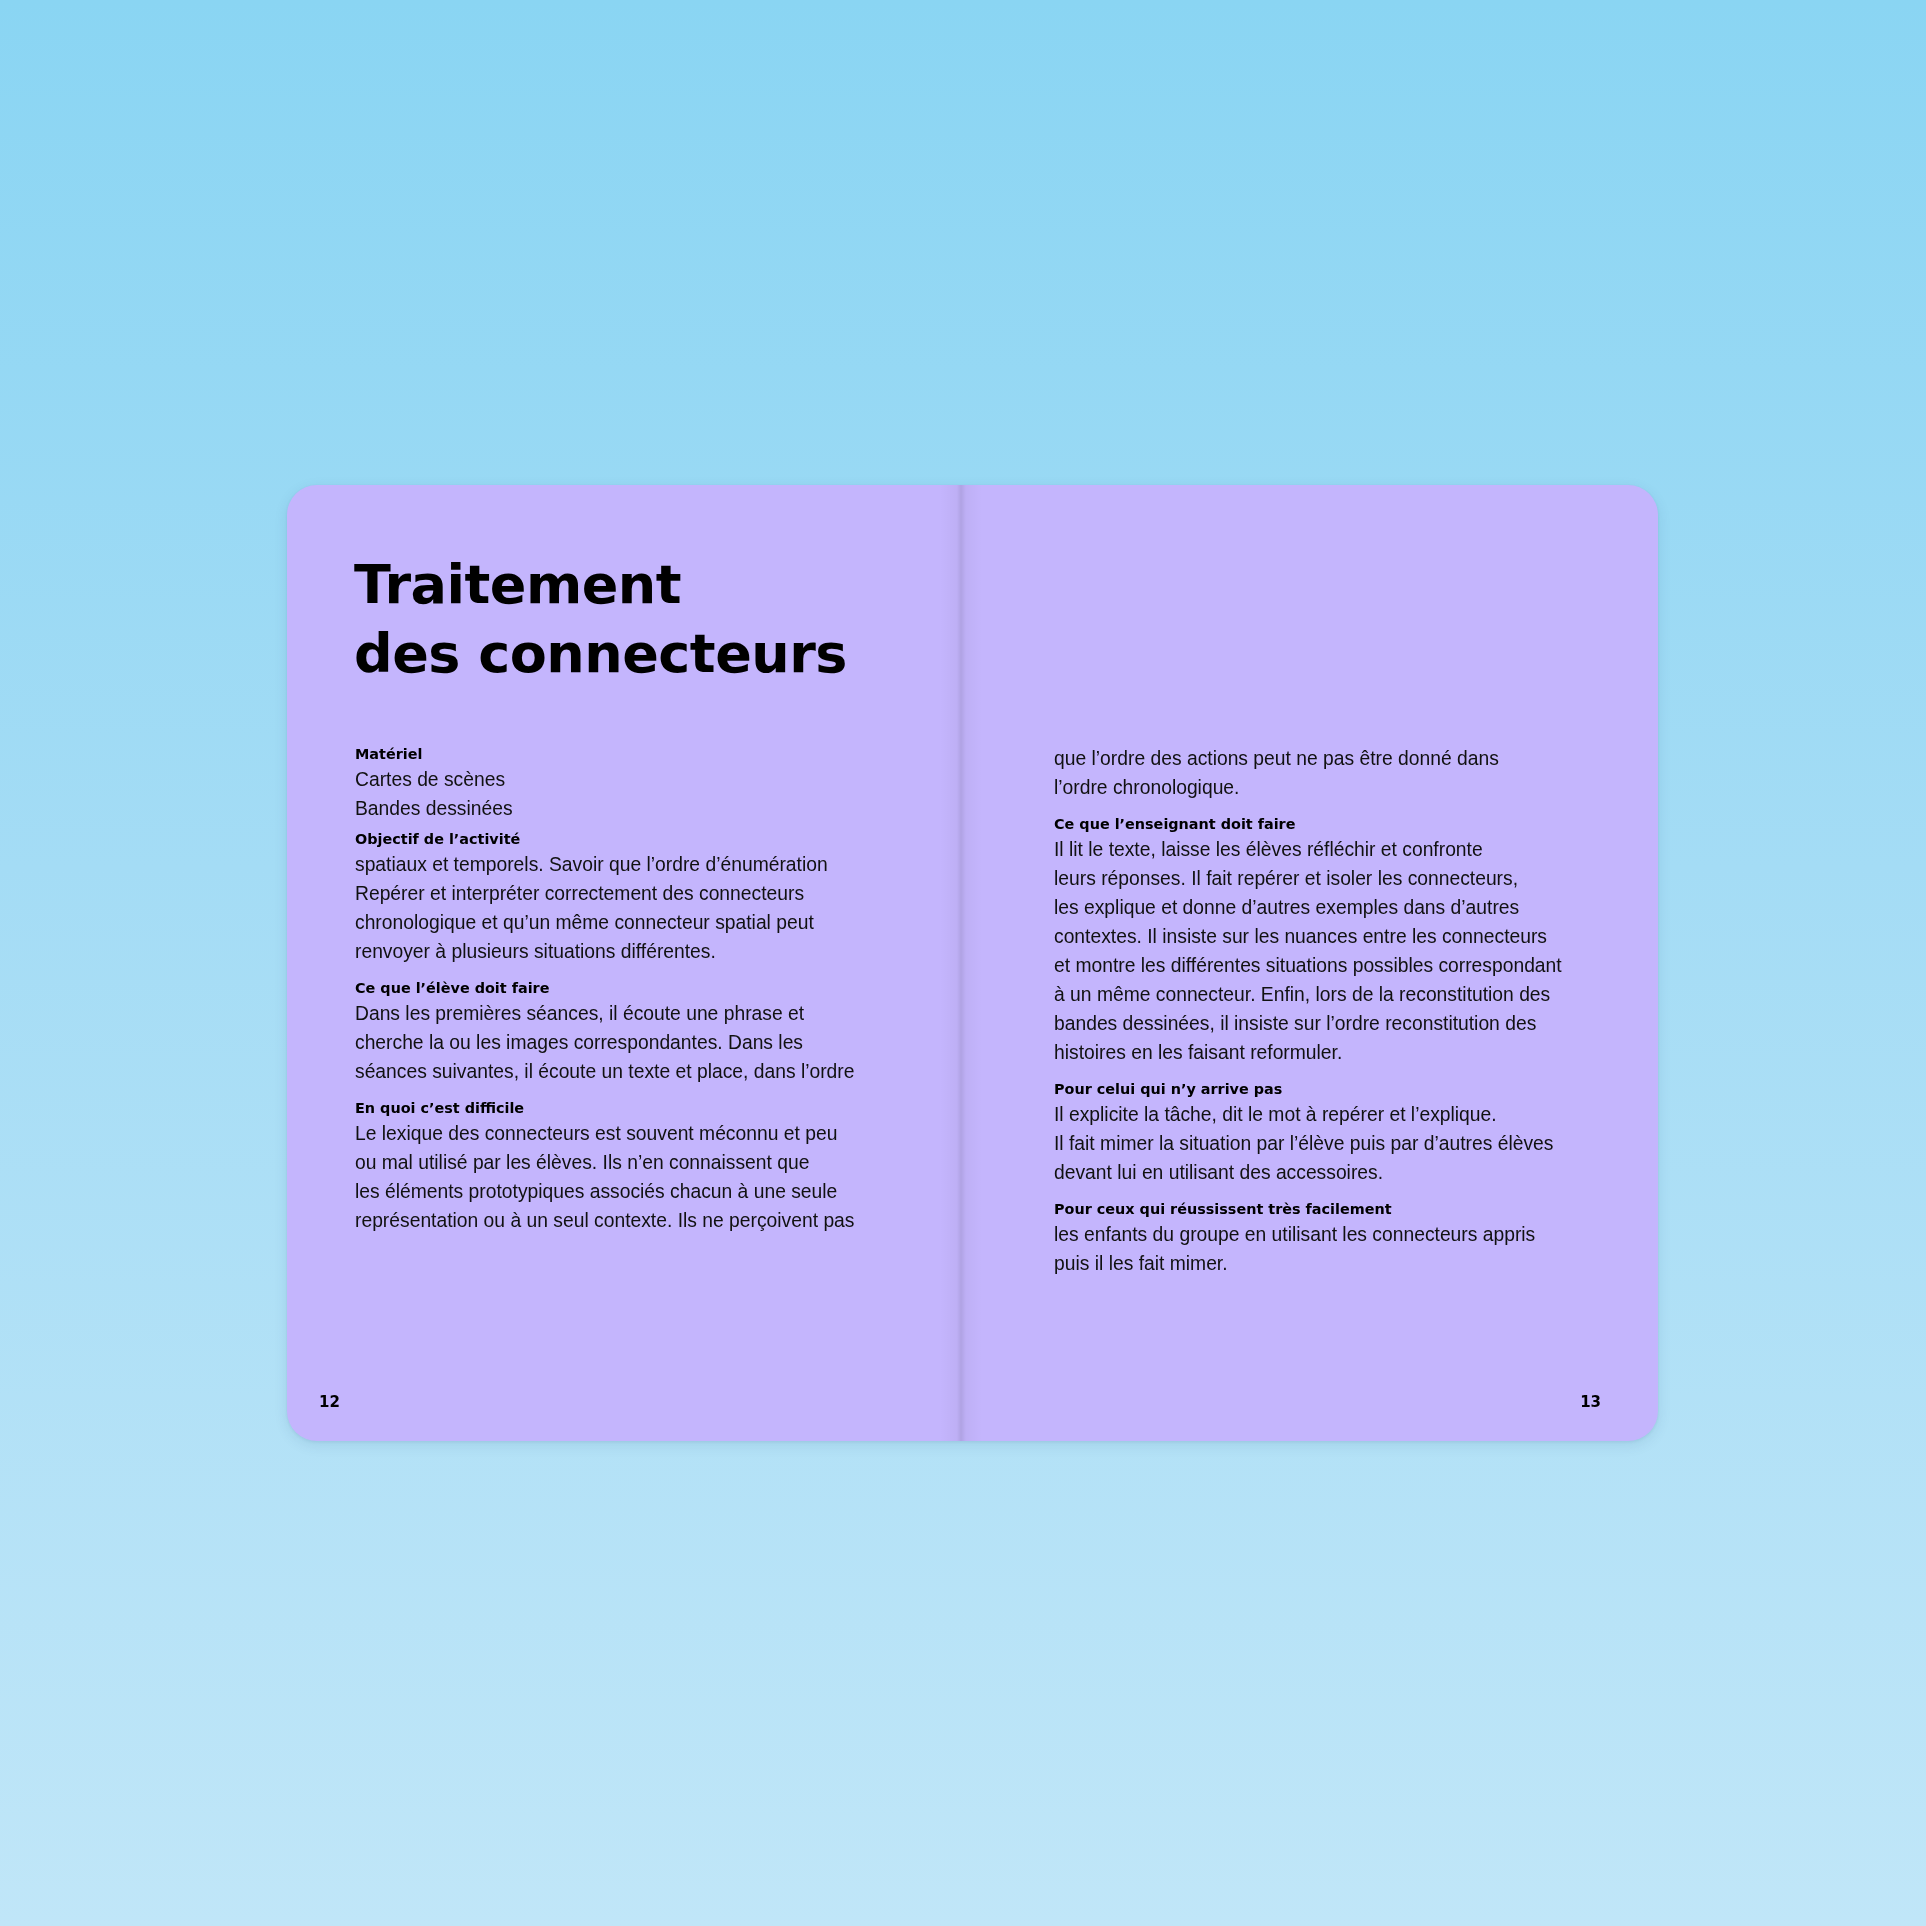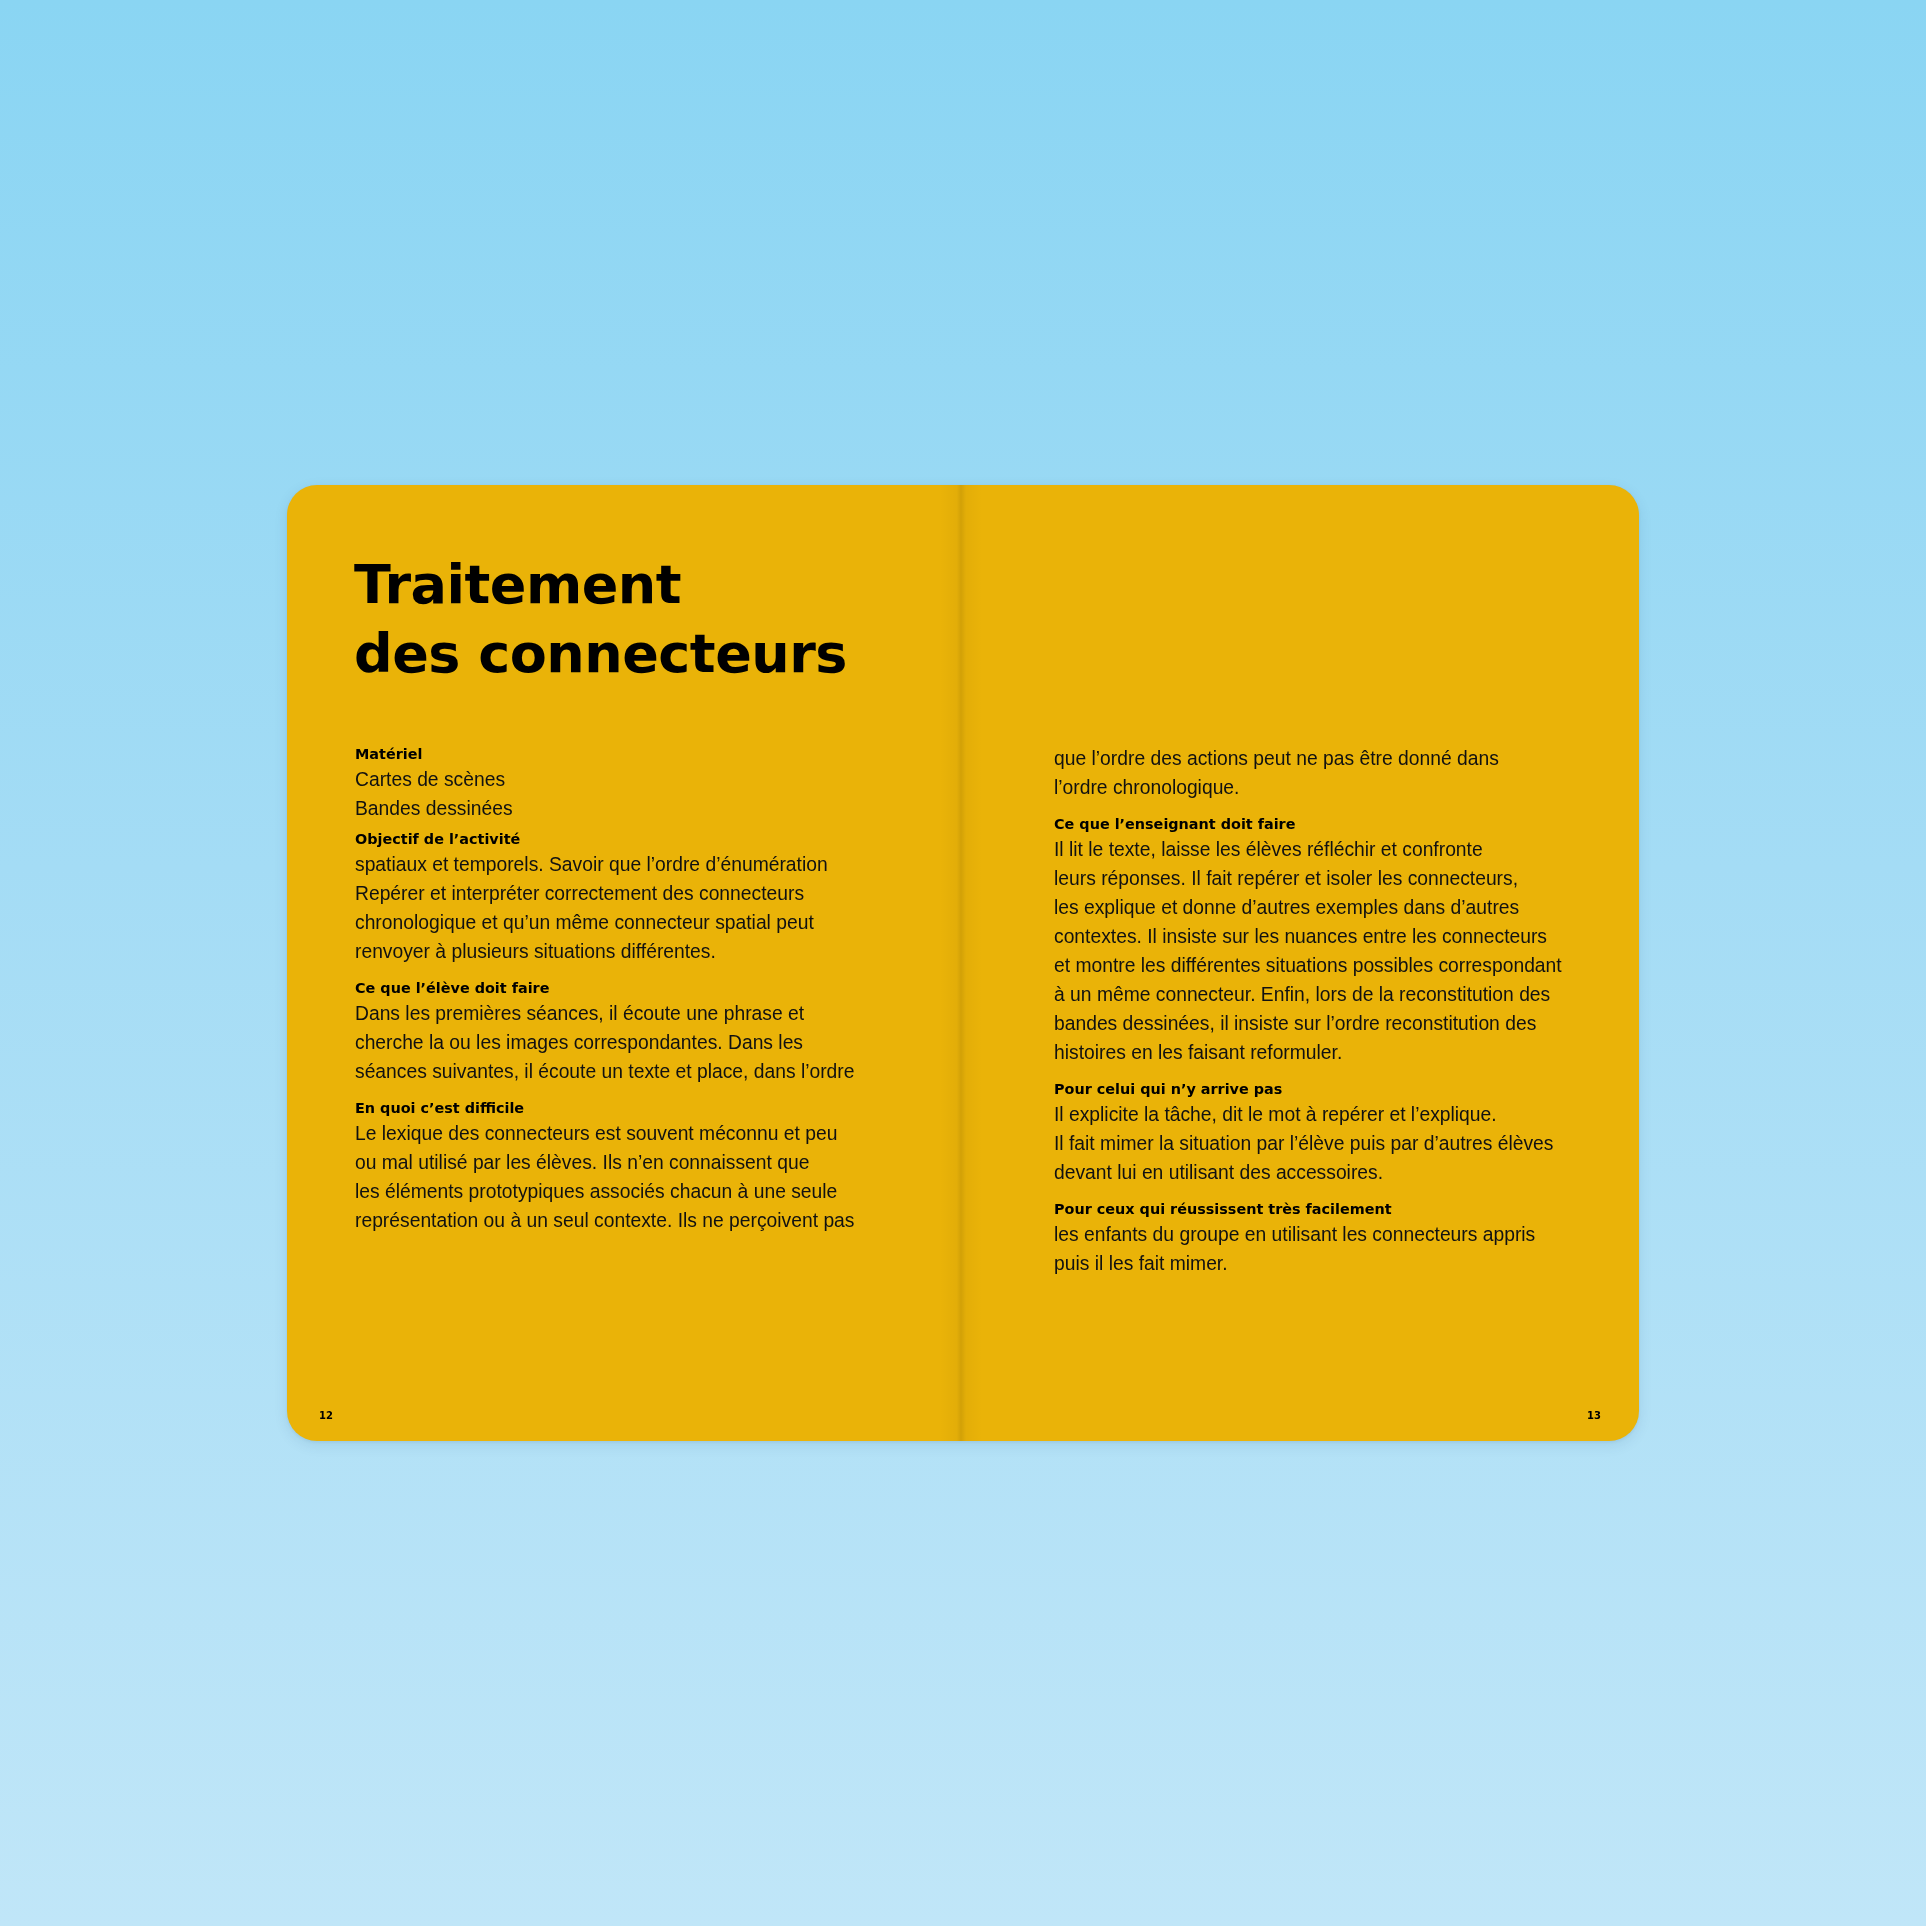--- a/index.html
+++ b/index.html
@@ -5,23 +5,24 @@
   html, body { margin: 0; padding: 0; }
   body {
     width: 1927px; height: 1927px; overflow: hidden;
     background: linear-gradient(180deg, #8AD5F3 0%, #A4DCF5 45%, #C0E6F8 100%);
     font-family: "Liberation Sans", sans-serif;
     position: relative;
   }
   .book {
     position: absolute; left: 287px; top: 485px;
     width: 1352px; height: 956px;
-    background: #eab308; border-radius: 30px;
+    background: #c4b5fd; border-radius: 30px;
     box-shadow: 0 4px 14px rgba(0,60,100,0.10), 0 1px 3px rgba(0,60,100,0.08);
     overflow: hidden;
+    padding-left: 19px;
   }
   .spine {
     position: absolute; left: 653px; top: 0; width: 42px; height: 100%;
     background: linear-gradient(90deg, rgba(0,0,0,0) 0%, rgba(0,0,0,0.03) 40%, rgba(0,0,0,0.10) 50%, rgba(0,0,0,0.03) 62%, rgba(0,0,0,0) 100%);
   }
   .page { position: absolute; top: 0; height: 100%; }
   .page.left { left: 0; width: 674px; }
   .page.right { left: 674px; width: 678px; }
   .title {
     position: absolute; left: 67px; top: 65px; margin: 0;
@@ -33,22 +34,22 @@
   .page.right .content { left: 380px; top: 259px; width: 554px; }
   .page.right .content { left: 380px; }
   .heading {
     font-family: "DejaVu Sans", sans-serif; font-weight: bold;
     font-size: 14.4px; line-height: 20px; color: #000; margin: 0 0 1px 0;
   }
   .section { margin-bottom: 12px; }
   .section.first-gap { margin-bottom: 6px; }
   .line { display: block; white-space: nowrap; }
   .pagenum {
-    position: absolute; bottom: 20px;
-    font-family: "DejaVu Sans", sans-serif; font-weight: bold; font-size: 10px; color: #000;
+    position: absolute; bottom: 30px;
+    font-family: "DejaVu Sans", sans-serif; font-weight: bold; font-size: 15px; color: #000;
   }
 </style>
 </head>
 <body>
 
 <div class="book">
   <div class="page left">
     <h1 class="title">
       <span class="line">Traitement</span>
       <span class="line">des connecteurs</span>

